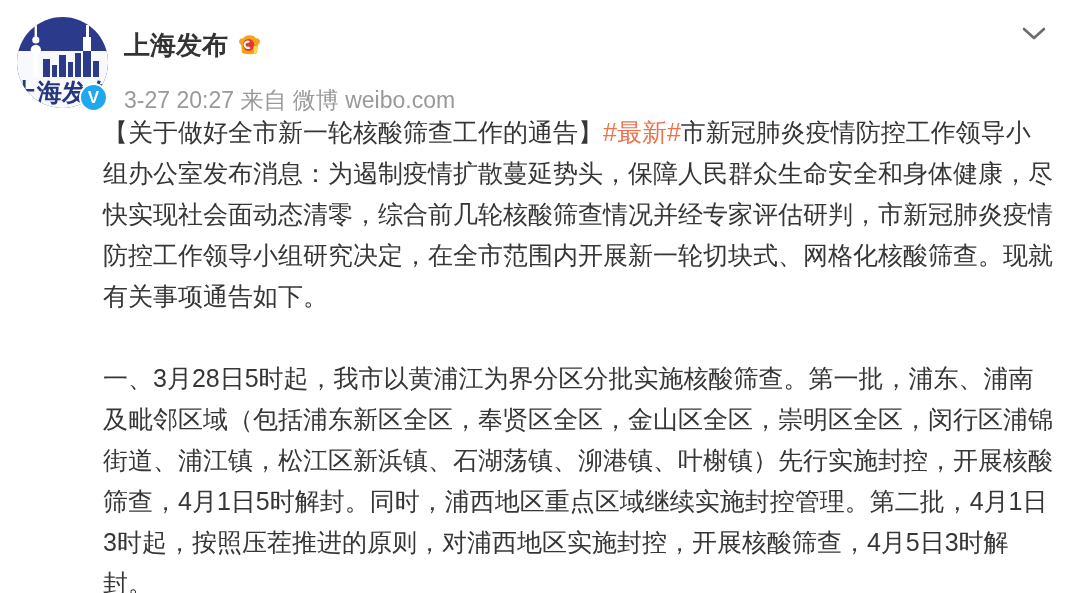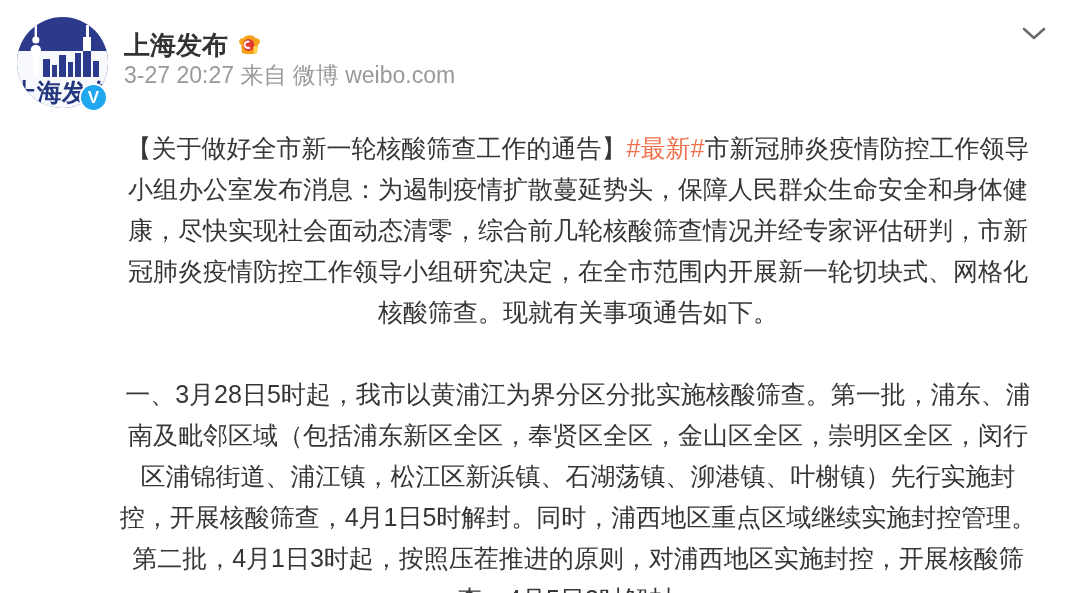--- a/index.html
+++ b/index.html
@@ -62,21 +62,21 @@
     color: #333333;
     cursor: pointer;
     line-height: 30px;
   }
   .crown {
     width: 25px;
     height: 25px;
     display: inline-block;
   }
   .meta-row {
-    margin-top: 2px;
+    margin-top: 27px;
     font-size: 23px;
     color: #999999;
     line-height: 26px;
   }
   .meta-row .src {
     cursor: pointer;
   }
   .collapse-btn {
     position: absolute;
     right: 30px;
@@ -93,23 +93,22 @@
     position: absolute;
     left: 103px;
     top: 112px;
     width: 950px;
     font-size: 25px;
     line-height: 41px;
     color: #363636;
     letter-spacing: 0;
   }
   .post-body p {
-    margin: 16px;
+    margin: 0;
     padding: 0;
-    text-align: center;
   }
   .post-body p.para2 {
     margin-top: 41px;
   }
   .hashtag {
     color: #ee714b;
     text-decoration: none;
     cursor: pointer;
   }
 </style>

